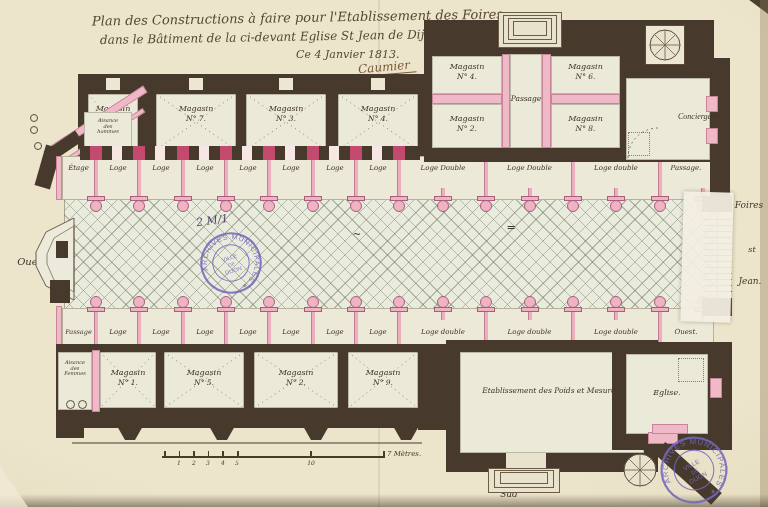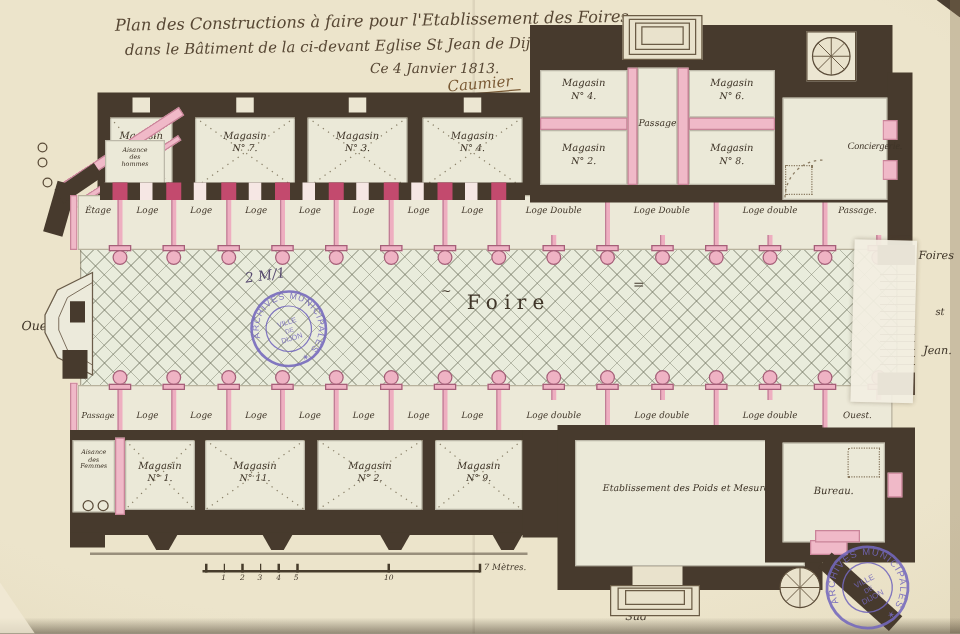--- a/index.html
+++ b/index.html
@@ -55,21 +55,20 @@
   <div class="abs script" style="left:296px;top:48px;font-size:11px;">Ce 4 Janvier 1813.</div>
   <div class="abs script" style="left:352px;top:60px;font-size:12px;color:#7a5a35;transform:rotate(-5deg);border-bottom:1px solid #7a5a35;padding:0 6px;">Caumier</div>
 
   <div class="abs lbl" style="left:6px;top:256px;width:52px;font-size:10px;">Ouest</div>
   <div class="abs lbl" style="left:492px;top:489px;width:34px;font-size:9px;">Sud</div>
   <div class="abs lbl" style="left:731px;top:200px;width:36px;font-size:9px;">Foires</div>
   <div class="abs lbl" style="left:742px;top:245px;width:20px;font-size:8px;">st</div>
   <div class="abs lbl" style="left:732px;top:276px;width:36px;font-size:9px;">Jean.</div>
 
   <div class="abs hatch" style="left:64px;top:196px;width:654px;height:118px;"></div>
-  <div class="abs lbl" style="left:362px;top:232px;width:90px;font-size:16px;letter-spacing:5px;font-style:normal;">Foire</div>
   <div class="abs lbl" style="left:350px;top:228px;width:14px;font-size:10px;">~</div>
   <div class="abs lbl" style="left:504px;top:221px;width:14px;font-size:11px;">=</div>
 
   <div class="abs wall" style="left:78px;top:74px;width:354px;height:88px;"></div>
   <div class="abs room" style="left:88px;top:94px;width:50px;height:56px;">
     <svg width="100%" height="100%">
         <line x1="0" y1="0" x2="100%" y2="100%" stroke="#8a8068" stroke-dasharray="1 4"></line>
         <line x1="100%" y1="0" x2="0" y2="100%" stroke="#8a8068" stroke-dasharray="1 4"></line>
       </svg>
   </div>
@@ -391,21 +390,21 @@
         <line x1="0" y1="0" x2="100%" y2="100%" stroke="#8a8068" stroke-dasharray="1 4"></line>
         <line x1="100%" y1="0" x2="0" y2="100%" stroke="#8a8068" stroke-dasharray="1 4"></line>
       </svg>
   </div>
   <div class="abs mag" style="left:100px;top:368px;width:56px;">
       <div>Magasin</div>
       <div class="no">N° 1.</div>
     </div>
   <div class="abs mag" style="left:164px;top:368px;width:80px;">
       <div>Magasin</div>
-      <div class="no">N° 11.</div>
+      <div class="no">N° 5.</div>
     </div>
   <div class="abs mag" style="left:254px;top:368px;width:84px;">
       <div>Magasin</div>
       <div class="no">N° 2.</div>
     </div>
   <div class="abs mag" style="left:348px;top:368px;width:70px;">
       <div>Magasin</div>
       <div class="no">N° 9.</div>
     </div>
 
@@ -420,21 +419,21 @@
   <div class="abs wall" style="left:446px;top:340px;width:212px;height:132px;"></div>
   <div class="abs room" style="left:460px;top:352px;width:184px;height:101px;"></div>
   <div class="abs lbl" style="left:460px;top:386px;width:184px;font-size:7.5px;">Etablissement des Poids et Mesures.</div>
   <div class="abs" style="left:506px;top:453px;width:40px;height:19px;background:#e9e2cc;"></div>
   <div class="abs stepbox" style="left:488px;top:468px;width:72px;height:25px;background:#e9e2cc;"></div>
   <div class="abs stepbox" style="left:494px;top:470px;width:60px;height:18px;"></div>
   <div class="abs stepbox" style="left:500px;top:472px;width:48px;height:12px;"></div>
 
   <div class="abs wall" style="left:612px;top:342px;width:120px;height:108px;"></div>
   <div class="abs room" style="left:626px;top:354px;width:82px;height:80px;"></div>
-  <div class="abs lbl" style="left:626px;top:388px;width:82px;font-size:8px;">Bureau.</div>
+  <div class="abs lbl" style="left:626px;top:388px;width:82px;font-size:8px;">Eglise.</div>
   <div class="abs dotted" style="left:678px;top:358px;width:26px;height:24px;"></div>
   <div class="abs pinkb" style="left:648px;top:432px;width:30px;height:12px;"></div>
   <div class="abs pinkb" style="left:710px;top:378px;width:12px;height:20px;"></div>
   <div class="abs wall" style="left:660px;top:440px;width:76px;height:16px;transform:rotate(42deg);transform-origin:left center;"></div>
   <svg class="abs" style="left:622px;top:452px;" width="36" height="36">
     <circle cx="18" cy="18" r="16" fill="#e9e2cc" stroke="#5a4b38"></circle>
     <g stroke="#6b5c46" stroke-width="0.8">
       <line x1="18" y1="18" x2="34" y2="18"></line>
         <line x1="18" y1="18" x2="29.3" y2="29.3"></line>
         <line x1="18" y1="18" x2="18" y2="34"></line>

